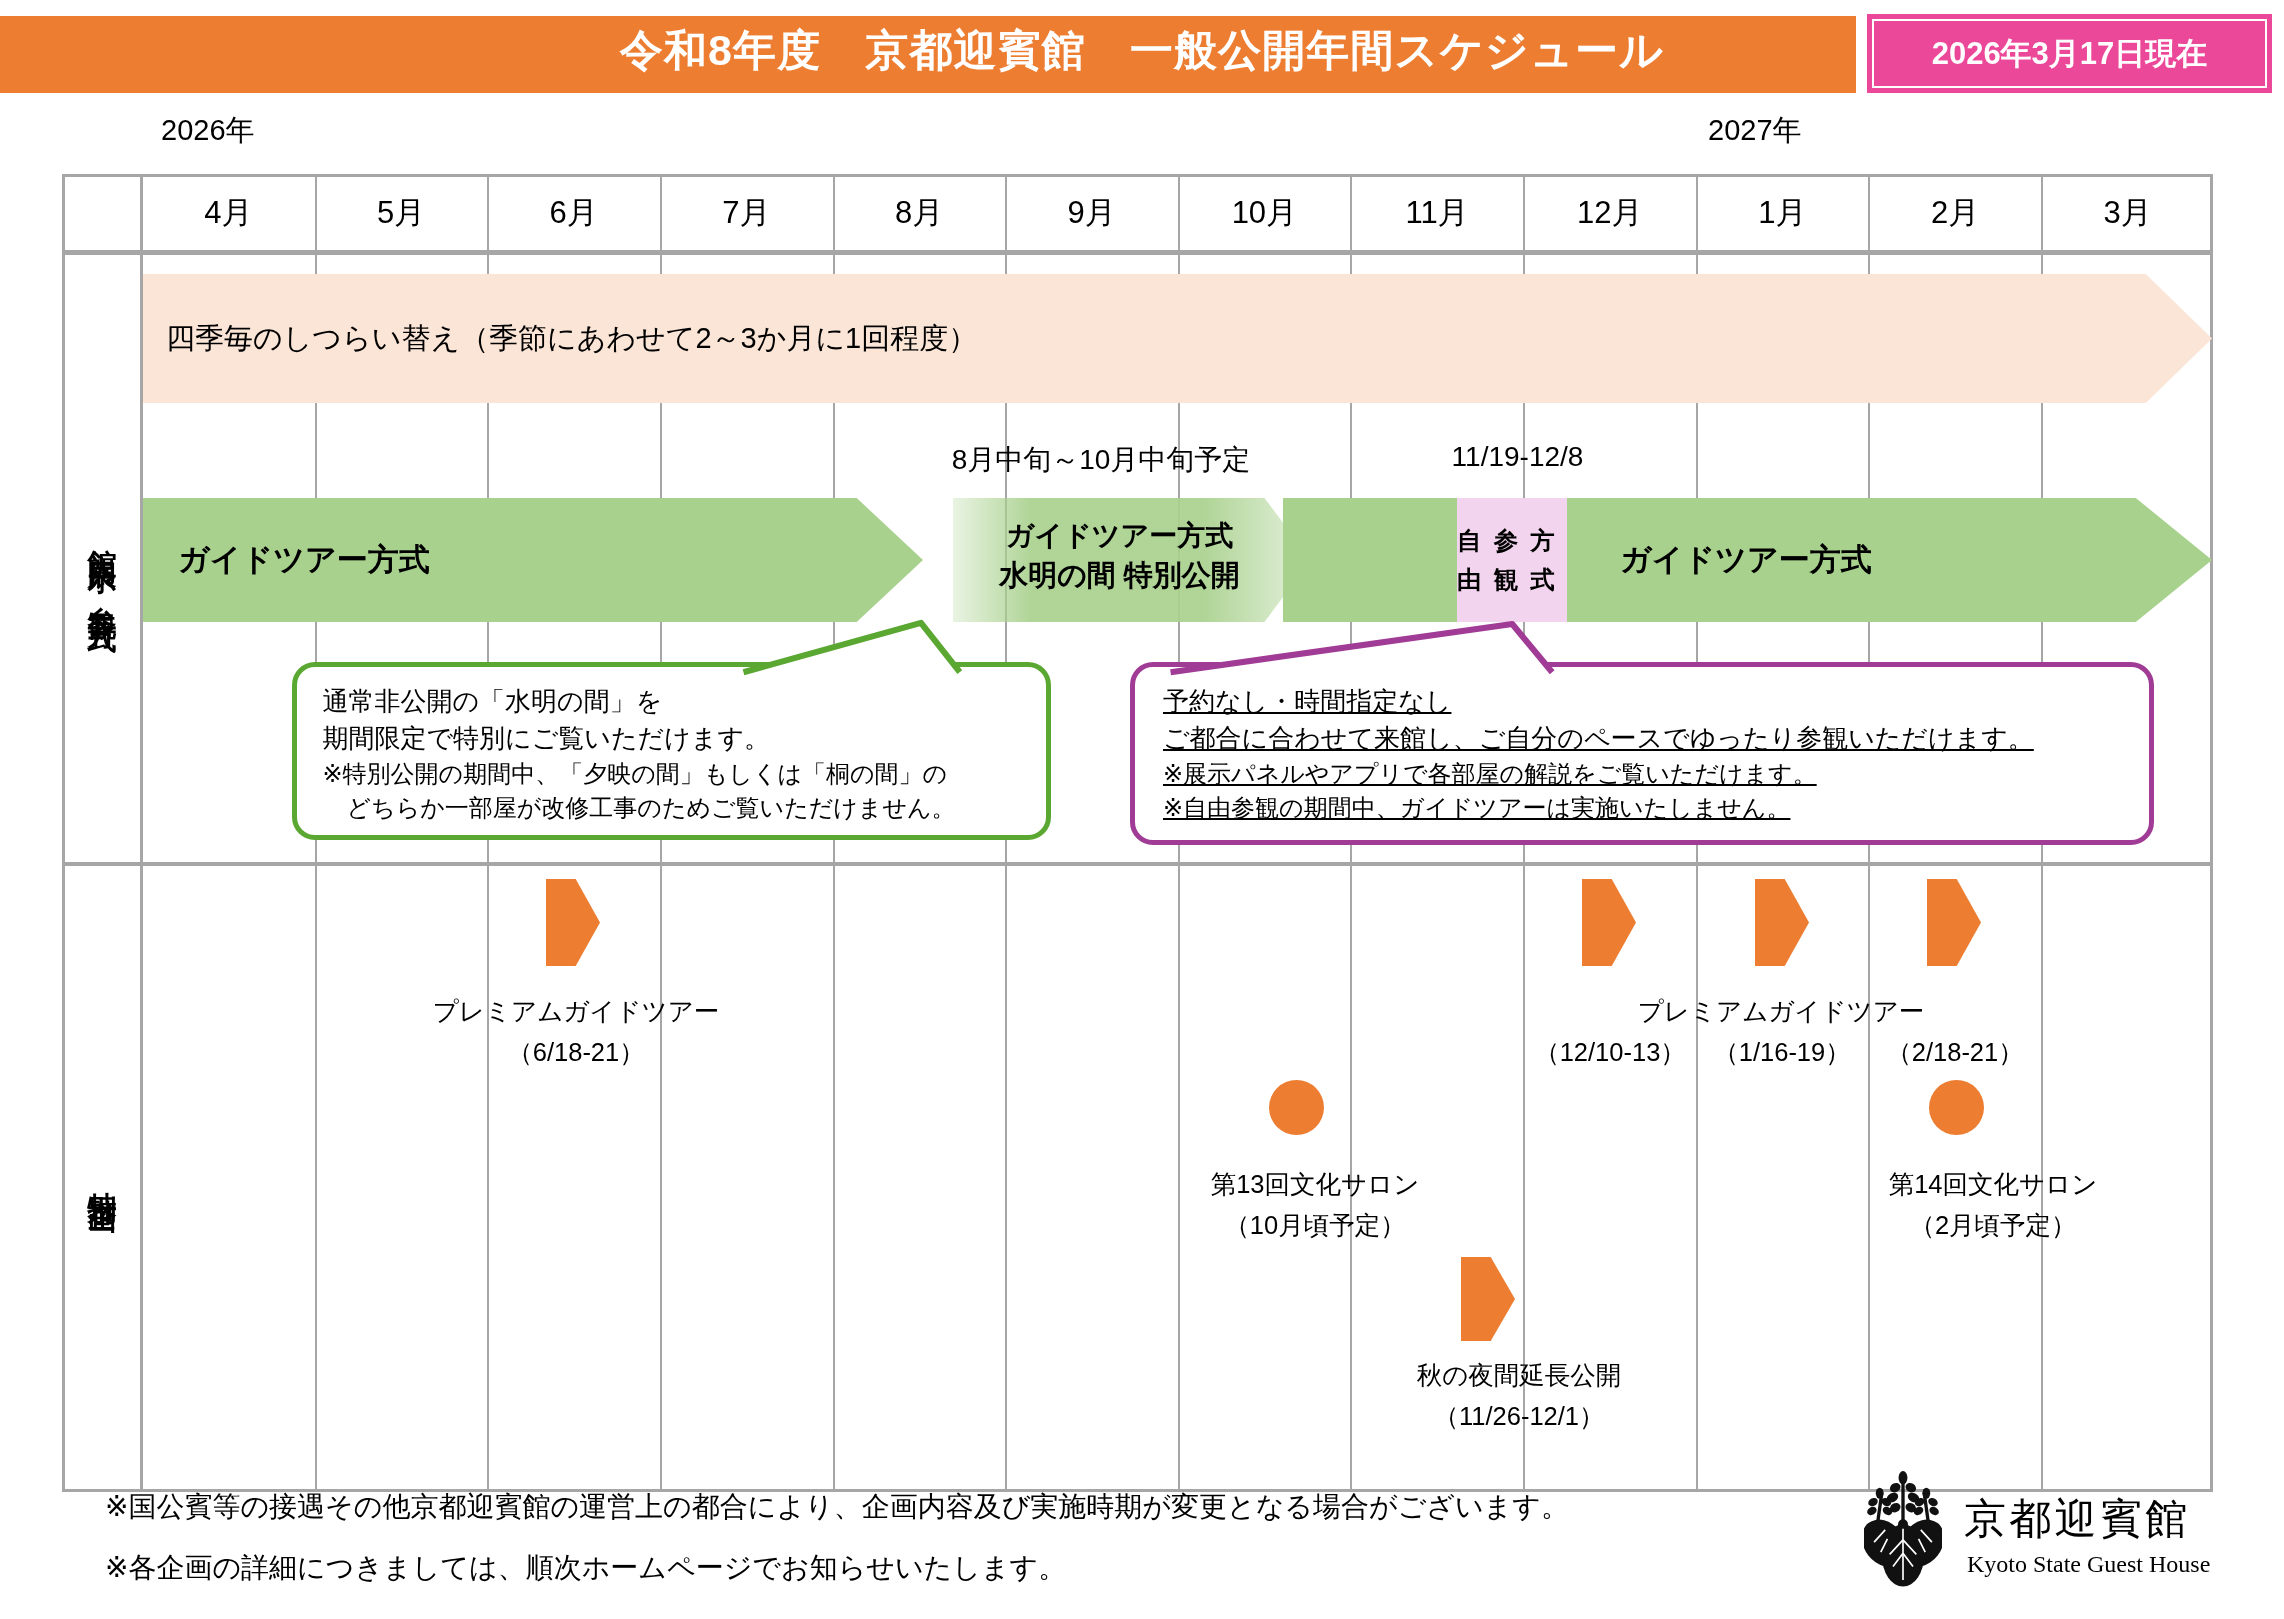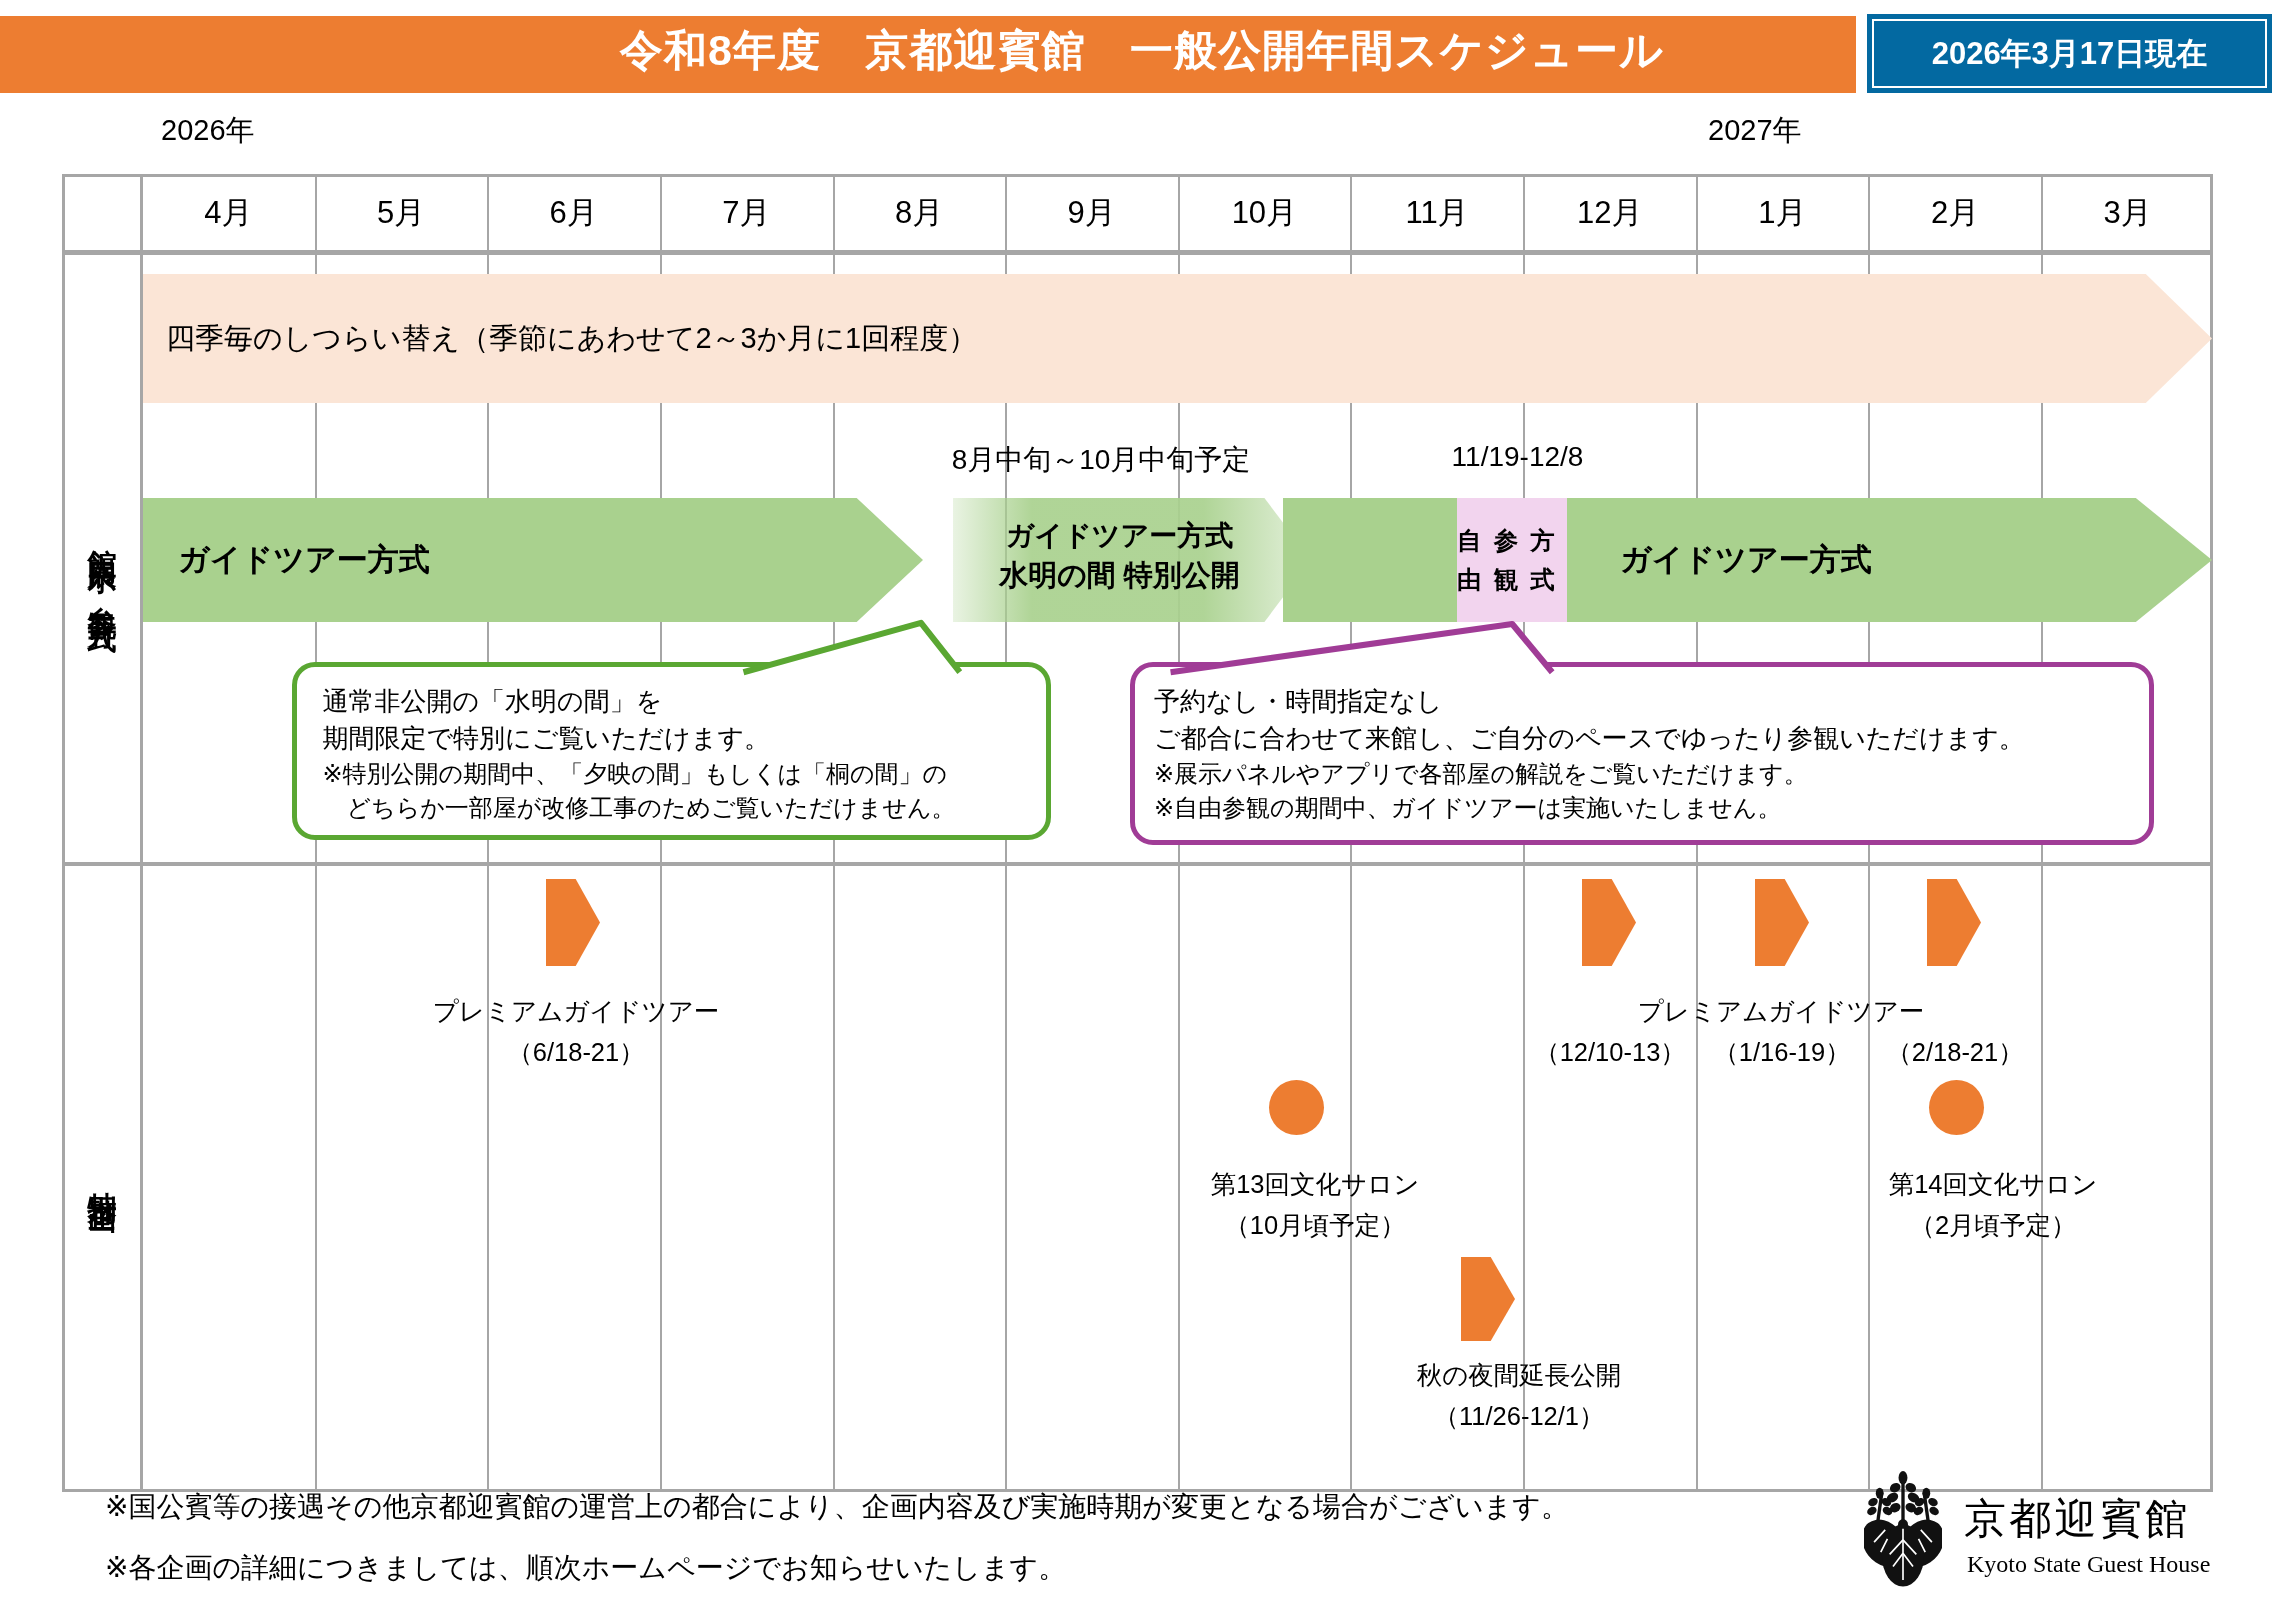--- a/index.html
+++ b/index.html
@@ -2,21 +2,21 @@
 <html style="font-size:9px"><head>
 <meta charset="utf-8">
 <style>
   html,body{margin:0;padding:0;background:#ffffff;}
   .canvas{position:relative;width:2284px;height:1619px;background:#ffffff;overflow:hidden;
           font-family:"Liberation Sans","DejaVu Sans",sans-serif;color:#000;}
   .abs{position:absolute;}
   
   .titlebar{left:0;top:15.5px;width:1856px;height:77px;background:#ED7D31;z-index:5;}
   .pagetitle{left:0;top:22px;width:2284px;text-align:center;color:#fff;font-size:43px;font-weight:700;z-index:6;letter-spacing:1.1px;}
-  .datebox{left:1867px;top:14px;width:405px;height:79px;background:#0369a1;padding:5px;box-sizing:border-box;z-index:6;}
+  .datebox{left:1867px;top:14px;width:405px;height:79px;background:#ec4899;padding:5px;box-sizing:border-box;z-index:6;}
   .datebox-inner{width:100%;height:100%;border:2.8px solid #fff;display:flex;align-items:center;justify-content:center;
                  color:#fff;font-size:31px;font-weight:700;box-sizing:border-box;}
   .yearlabel{font-size:29px;z-index:6;}
   
   .tframe{left:62px;top:174px;width:2151px;height:1318px;border:3.3px solid #A6A6A6;box-sizing:border-box;z-index:1;}
   .vsep{top:174px;width:2.2px;height:1318px;background:#A6A6A6;z-index:2;}
   .labelsep{left:140px;top:174px;width:2.8px;height:1318px;background:#A6A6A6;z-index:2;}
   .hline{left:62px;width:2151px;background:#A6A6A6;z-index:2;}
   .monthsrow{left:142px;top:174px;width:2072px;height:78px;display:flex;z-index:3;}
   .monthcell{flex:1;display:flex;align-items:center;justify-content:center;font-size:31px;}
@@ -123,21 +123,21 @@
 
   <div class="abs callout cgreen" style="left:292px;top:662px;width:759px;height:178px;">
     <div class="callout-text">
       <div class="cl-big">通常非公開の「水明の間」を</div>
       <div class="cl-big">期間限定で特別にご覧いただけます。</div>
       <div class="cl-small">※特別公開の期間中、「夕映の間」もしくは「桐の間」の</div>
       <div class="cl-small">　どちらか一部屋が改修工事のためご覧いただけません。</div>
     </div>
   </div>
   <div class="abs callout cpurple" style="left:1130px;top:662px;width:1024px;height:183px;">
-    <div class="callout-text" style="padding-left:19px;">
+    <div class="callout-text" style="padding-left:28px;text-decoration:underline;">
       <div class="cl-big">予約なし・時間指定なし</div>
       <div class="cl-big">ご都合に合わせて来館し、ご自分のペースでゆったり参観いただけます。</div>
       <div class="cl-small">※展示パネルやアプリで各部屋の解説をご覧いただけます。</div>
       <div class="cl-small">※自由参観の期間中、ガイドツアーは実施いたしません。</div>
     </div>
   </div>
   <svg class="abs tailsvg" width="2284" height="1619" viewBox="0 0 4117 2919">
     <path d="M1340 1212 L1660 1123 L1730 1212 Z" fill="#ffffff"></path>
     <path d="M1340 1212 L1660 1123 L1730 1212" fill="none" stroke="#5AA732" stroke-width="11" stroke-linejoin="round"></path>
     <path d="M2110 1212 L2726 1125 L2798 1212 Z" fill="#ffffff"></path>

